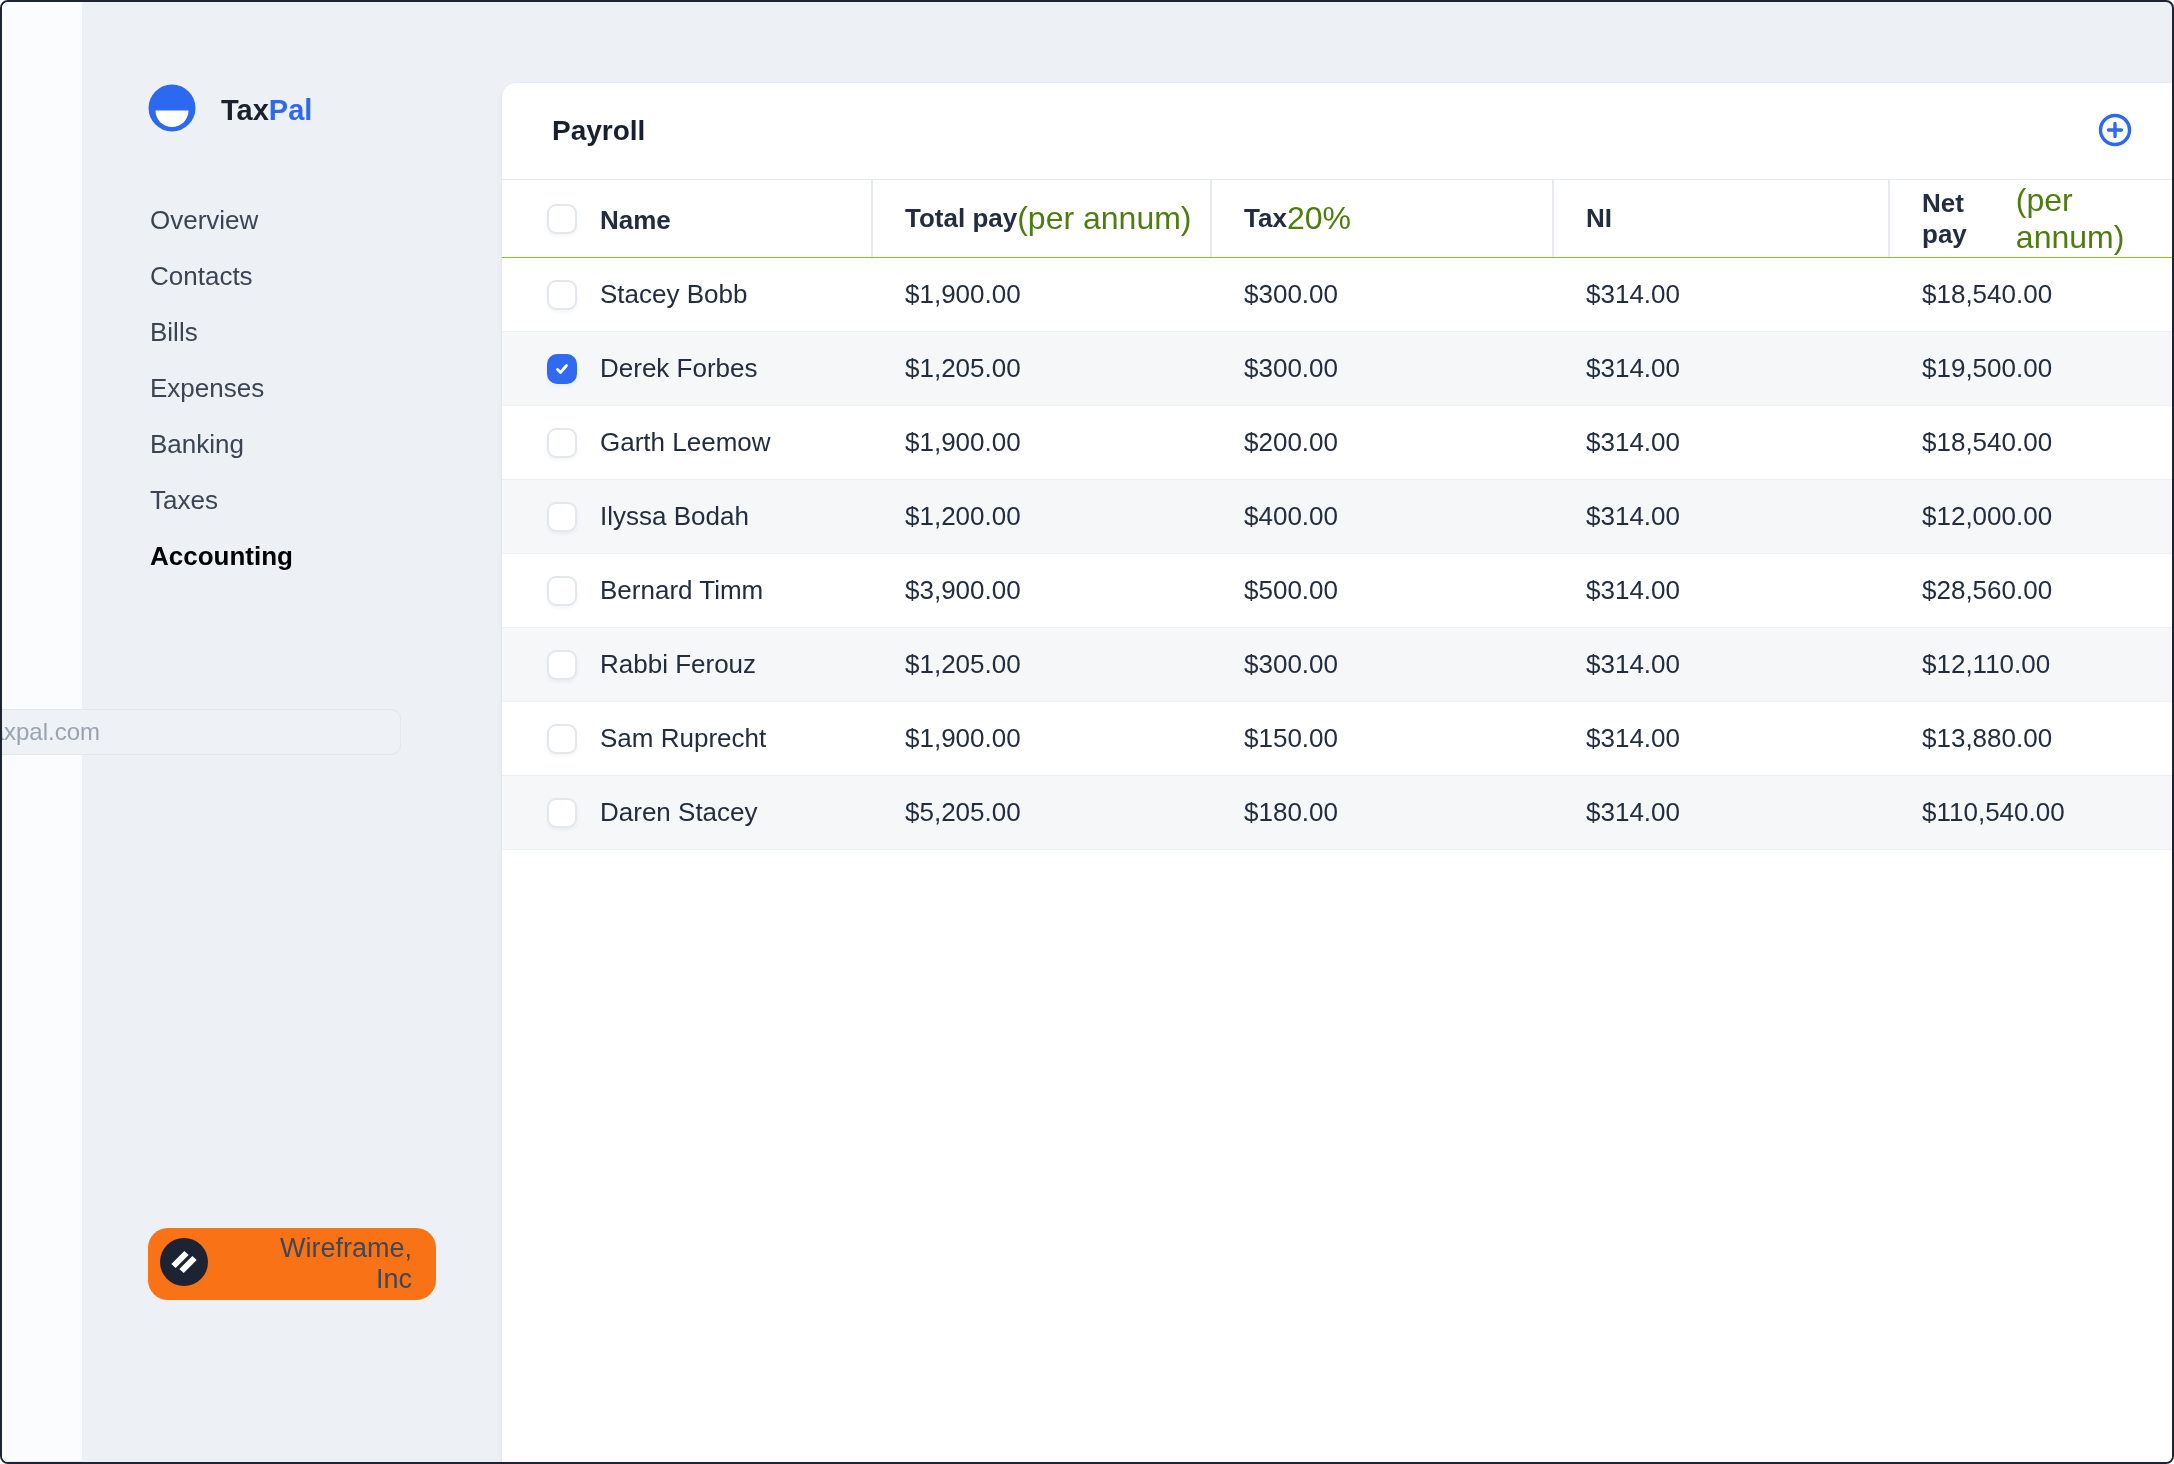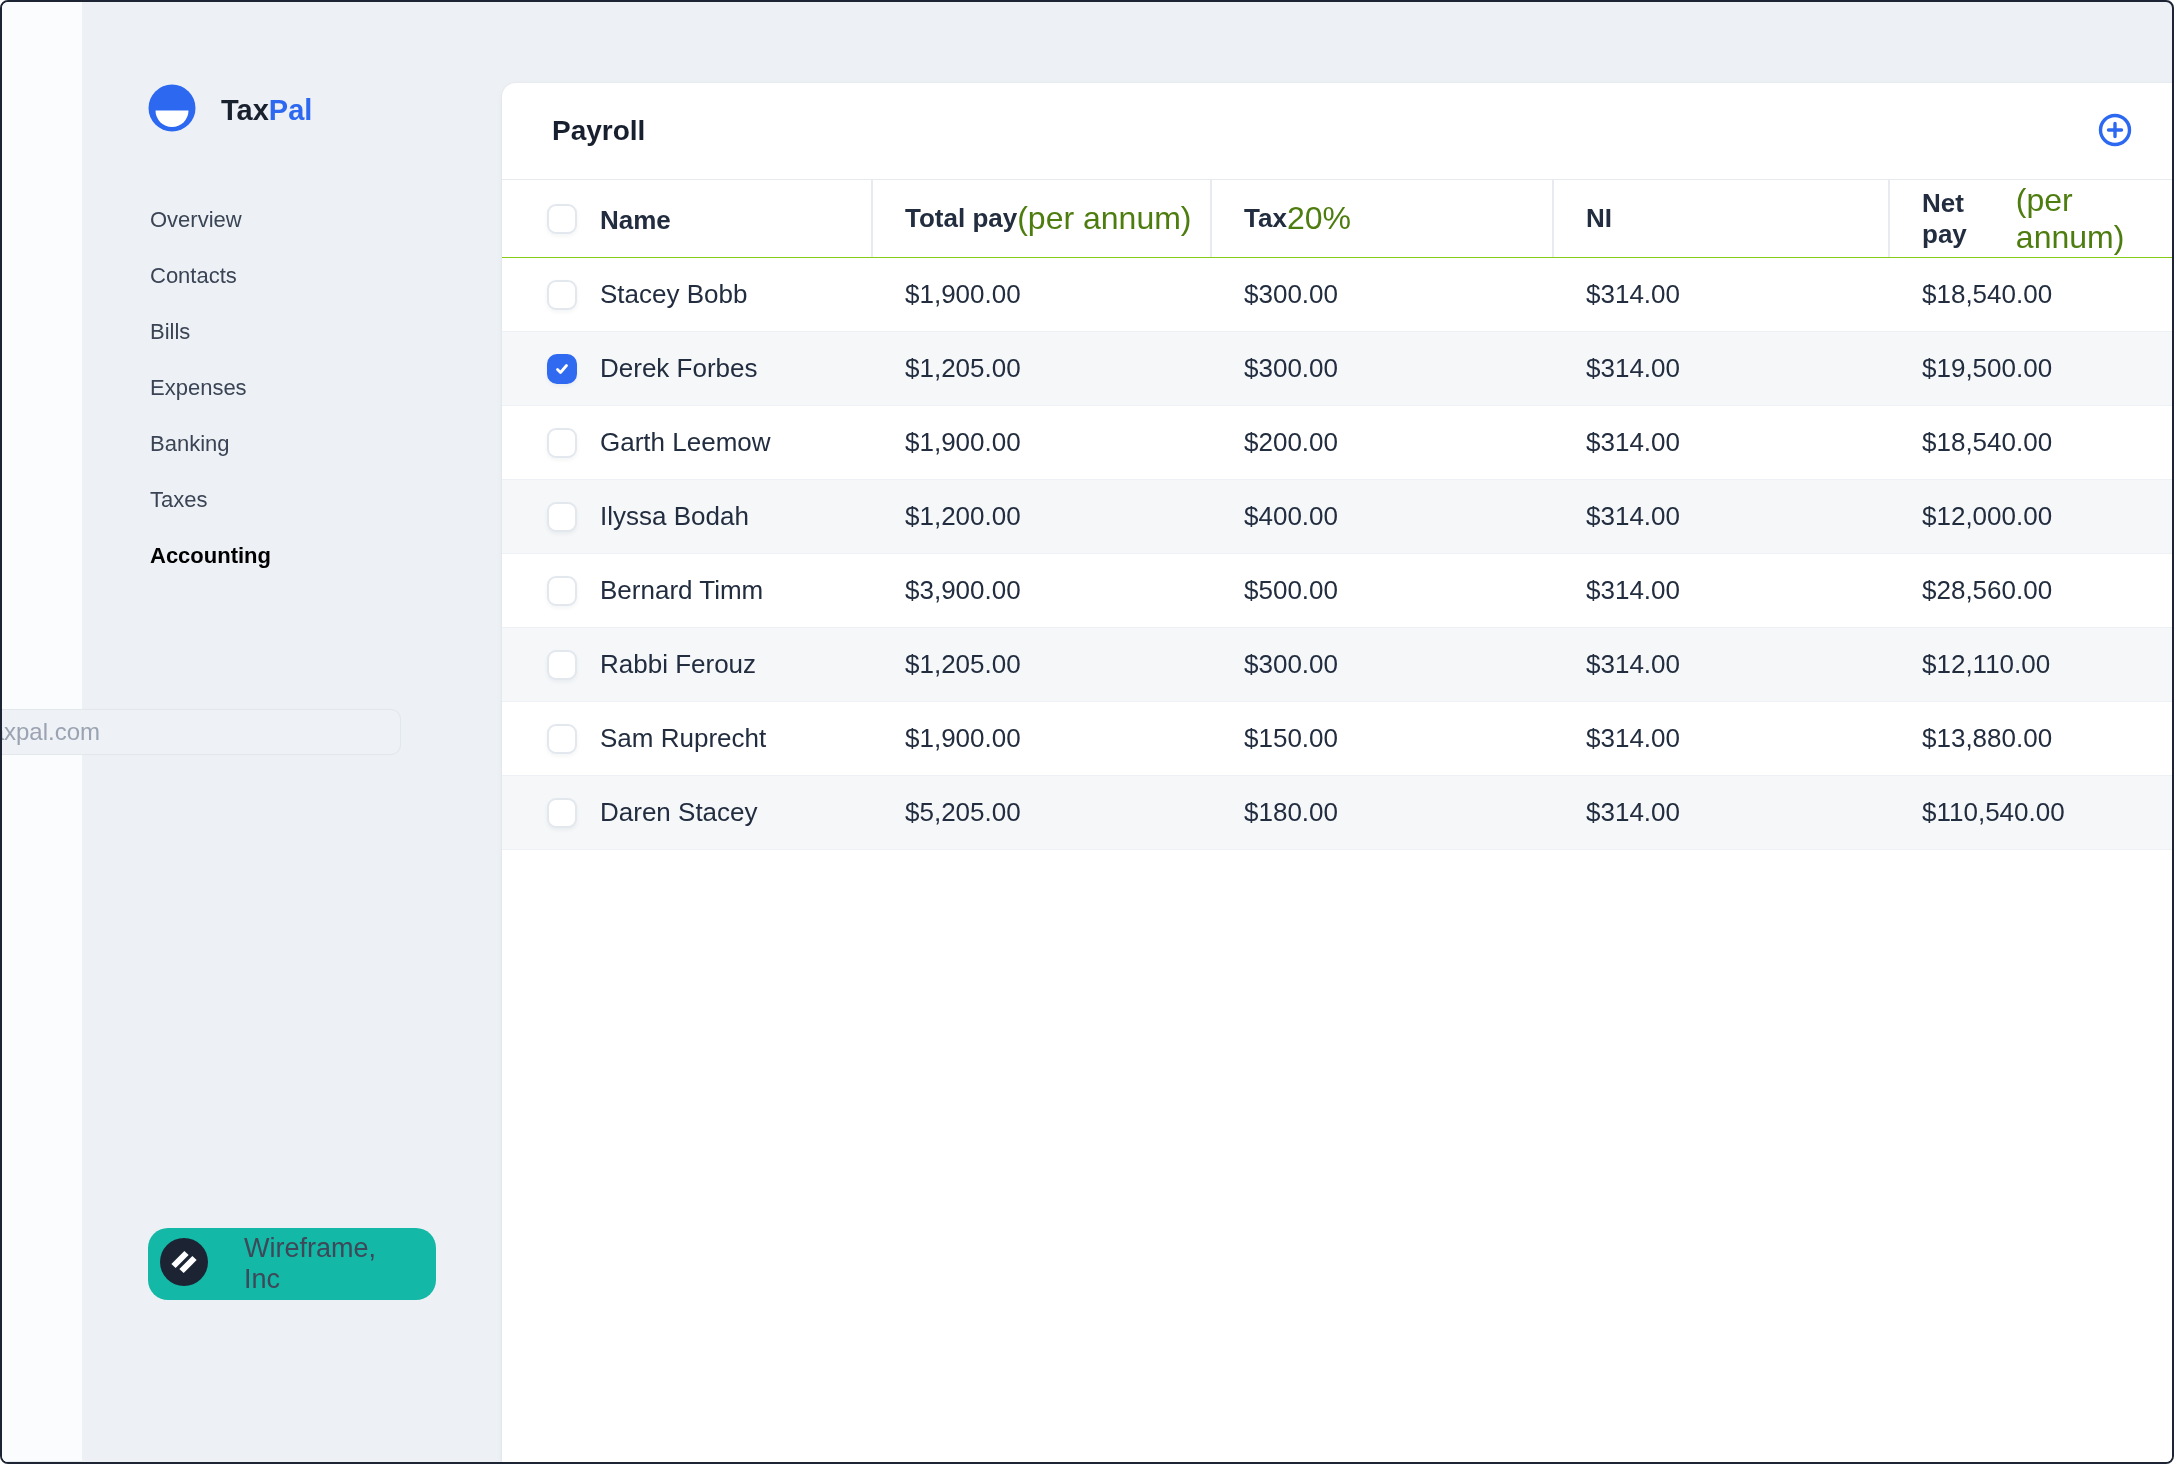--- a/index.html
+++ b/index.html
@@ -26,27 +26,27 @@
   }
 
   
   .main { flex:1 1 auto; position:relative; }
 
   .brand { position:absolute; left:66px; top:82px; display:flex; align-items:center; gap:25px; cursor:pointer; }
   .brand-name { font-size:29px; font-weight:700; color:#19202e; }
   .brand-name .pal { color:#2d68f0; }
 
   .nav { position:absolute; left:68px; top:190px; margin:0; padding:0; list-style:none; }
-  .nav li { height:56px; display:flex; align-items:center; font-size:22px; color:#3a4454; cursor:pointer; }
+  .nav li { height:56px; display:flex; align-items:center; font-size:26px; color:#3a4454; cursor:pointer; }
   .nav li.active { color:#000000; font-weight:700; }
 
   .footer-pill {
     position:absolute; left:66px; top:1226px; width:288px; height:72px;
-    background:#14b8a6; border-radius:20px;
-    display:flex; align-items:center; gap:36px; padding:0 24px 0 12px; cursor:pointer;
+    background:#f97316; border-radius:20px;
+    display:flex; align-items:center; gap:36px; padding:0 24px 0 12px; cursor:pointer;text-align:right;
   }
   .footer-pill .company { font-size:27px; color:#3e4858; }
 
   
   .card {
     position:absolute; left:420px; top:81px; width:1688px; bottom:0;
     background:#ffffff; border-radius:14px 14px 0 0;
     box-shadow:0 2px 6px rgba(20,35,60,0.05), 0 0 0 1px rgba(20,35,60,0.02);
   }
   .card-header { height:96px; display:flex; align-items:center; justify-content:space-between; padding:0 52px 0 50px; }

